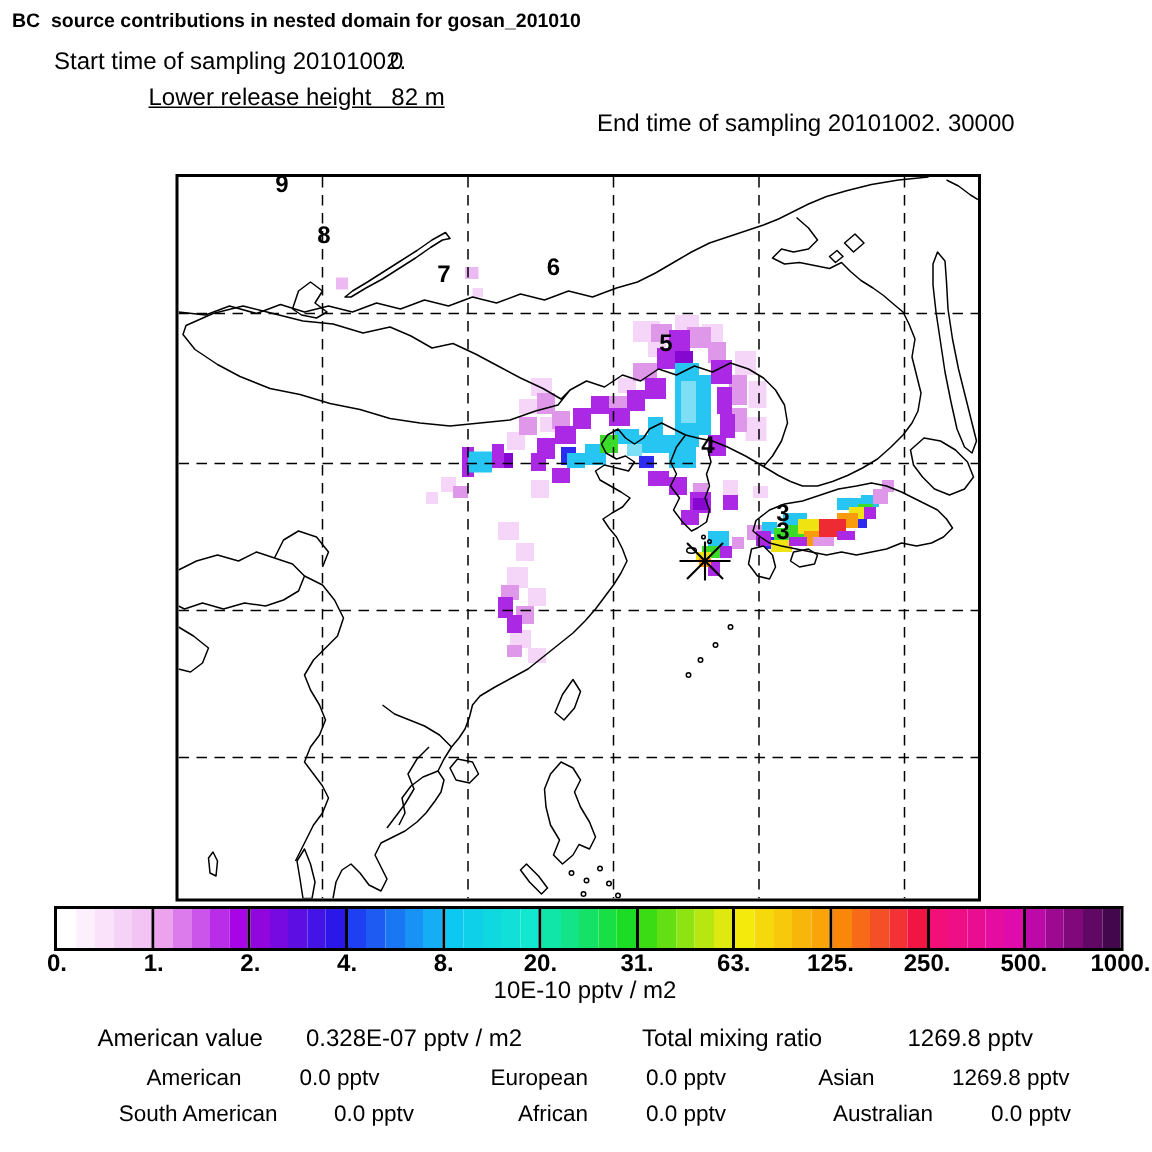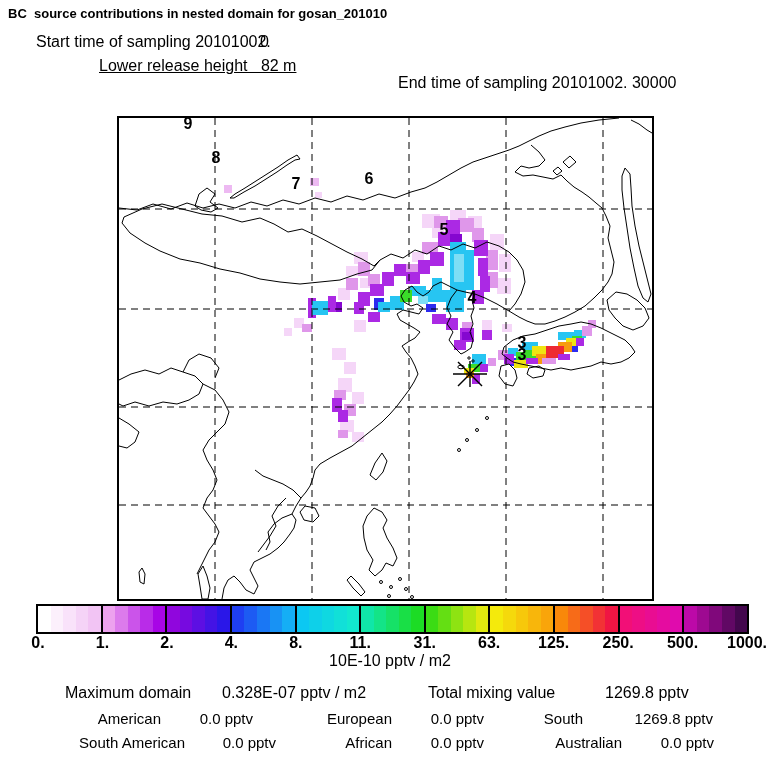--- a/index.html
+++ b/index.html
@@ -306,40 +306,40 @@
         <div class="cb-step" style="background: rgb(97, 8, 100);"></div>
         <div class="cb-step" style="background: rgb(67, 7, 77);"></div>
       </div>
     </div>
   <div id="ticks">
       <div class="cb-tick" style="left: 38px;">0.</div>
       <div class="cb-tick" style="left: 102.455px;">1.</div>
       <div class="cb-tick" style="left: 166.909px;">2.</div>
       <div class="cb-tick" style="left: 231.364px;">4.</div>
       <div class="cb-tick" style="left: 295.818px;">8.</div>
-      <div class="cb-tick" style="left: 360.273px;">11.</div>
+      <div class="cb-tick" style="left: 360.273px;">20.</div>
       <div class="cb-tick" style="left: 424.727px;">31.</div>
       <div class="cb-tick" style="left: 489.182px;">63.</div>
       <div class="cb-tick" style="left: 553.636px;">125.</div>
       <div class="cb-tick" style="left: 618.091px;">250.</div>
       <div class="cb-tick" style="left: 682.545px;">500.</div>
       <div class="cb-tick" style="left: 747px;">1000.</div>
     </div>
   <div id="cb-units">10E-10 pptv / m2</div>
 
-  <div class="abs stat1" style="left:65px;top:684px;">Maximum domain</div>
-  <div class="abs stat1" style="left:222px;top:684px;">0.328E-07 pptv / m2</div>
-  <div class="abs stat1" style="left:428px;top:684px;">Total mixing value</div>
+  <div class="abs stat1" style="left:65px;top:684px;">American value</div>
+  <div class="abs stat1" style="left:204px;top:684px;">0.328E-07 pptv / m2</div>
+  <div class="abs stat1" style="left:428px;top:684px;">Total mixing ratio</div>
   <div class="abs stat1" style="left:605px;top:684px;">1269.8 pptv</div>
   <div id="stat-rows">
       <div class="ralign stat2" style="left: -59px; top: 710px;">American</div>
       <div class="ralign stat2" style="left: 33px; top: 710px;">0.0 pptv</div>
       <div class="ralign stat2" style="left: 172px; top: 710px;">European</div>
       <div class="ralign stat2" style="left: 264px; top: 710px;">0.0 pptv</div>
-      <div class="ralign stat2" style="left: 363px; top: 710px;">South</div>
+      <div class="ralign stat2" style="left: 363px; top: 710px;">Asian</div>
       <div class="ralign stat2" style="left: 493px; top: 710px;">1269.8 pptv</div>
       <div class="ralign stat2" style="left: -35px; top: 734px;">South American</div>
       <div class="ralign stat2" style="left: 56px; top: 734px;">0.0 pptv</div>
       <div class="ralign stat2" style="left: 172px; top: 734px;">African</div>
       <div class="ralign stat2" style="left: 264px; top: 734px;">0.0 pptv</div>
       <div class="ralign stat2" style="left: 402px; top: 734px;">Australian</div>
       <div class="ralign stat2" style="left: 494px; top: 734px;">0.0 pptv</div>
     </div>
 </div>
 

